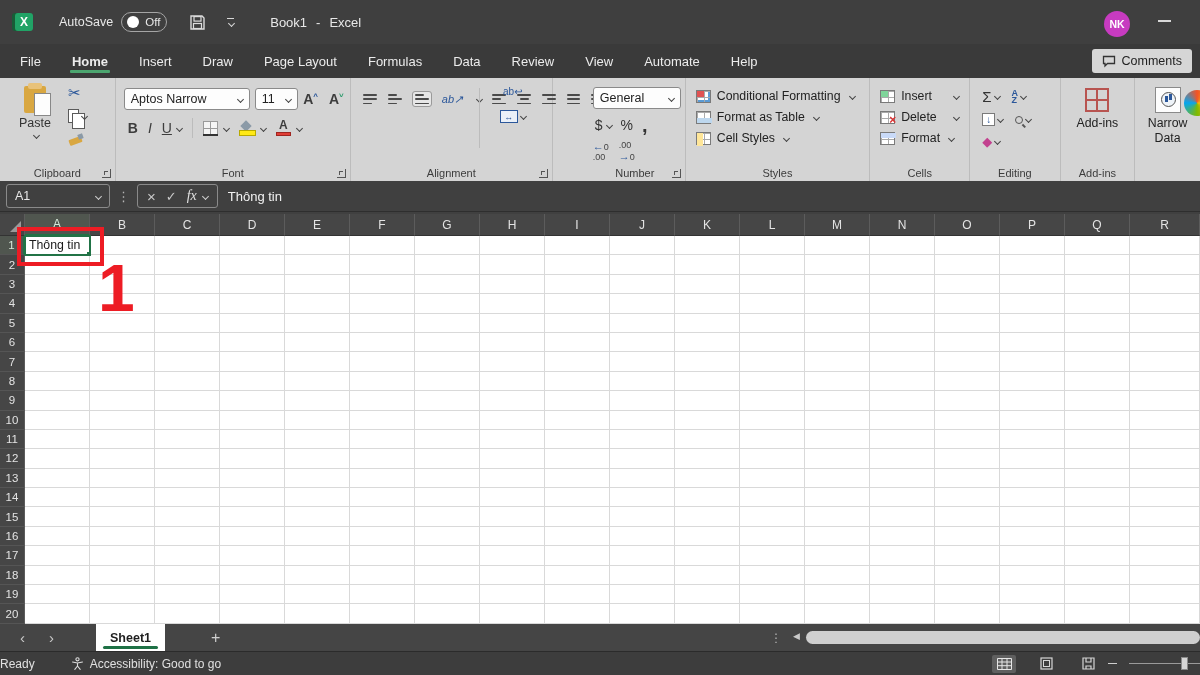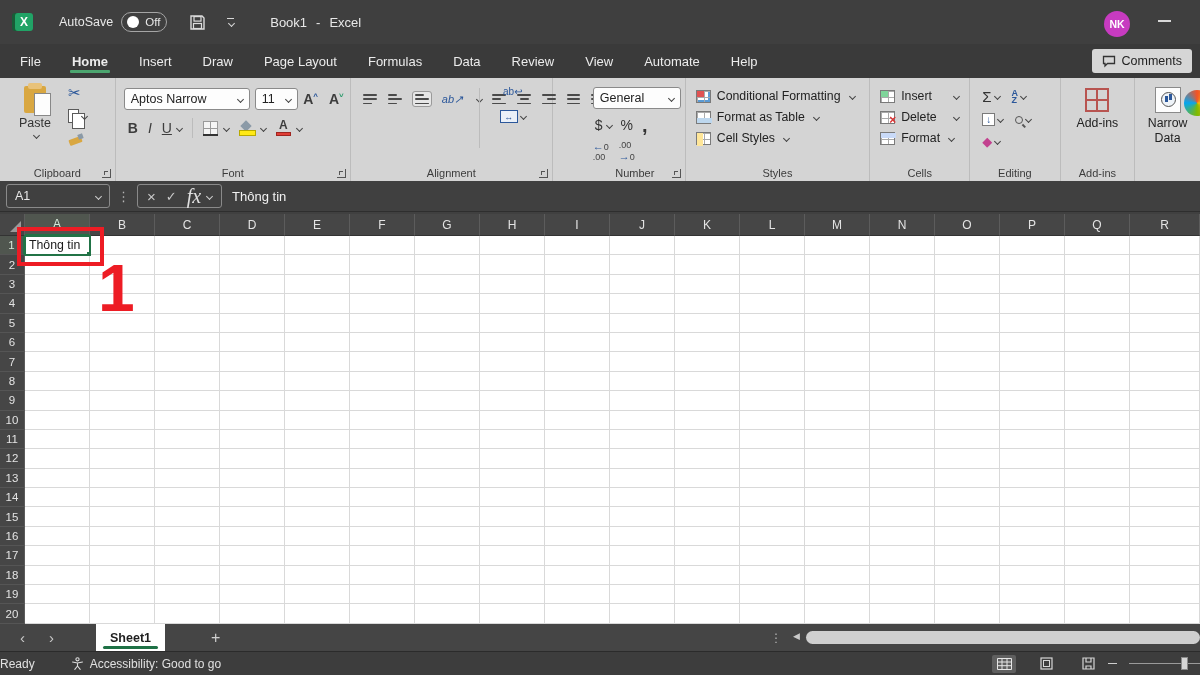--- a/index.html
+++ b/index.html
@@ -135,21 +135,21 @@
   .analyze-ic::after { content:""; position:absolute; left:9px; top:8px; width:3px; height:6px; background:#2b579a; box-shadow:4px -2px 0 #2b579a; }
   .analyze-label { text-align:center; font-size:12.3px; color:#222; line-height:1.25; }
   .copilot-sliver { position:absolute; right:-10px; top:12px; width:26px; height:26px; border-radius:50%; background:conic-gradient(#f35325,#ffba08,#7fba00,#05a6f0,#f35325); }
 
   
   .fbar { position:absolute; left:0; top:181px; width:1200px; height:31px; background:#404040; display:flex; align-items:center; color:#e8e8e8; border-bottom:1px solid #2e2e2e; }
   .namebox { margin-left:6px; width:104px; height:24px; border:1px solid #8a8a8a; border-radius:3px; display:flex; align-items:center; justify-content:space-between; padding:0 8px; font-size:12.5px; }
   .namebox .chv { border-color:#cfcfcf; }
   .fdots { color:#b5b5b5; font-size:13px; margin:0 7px; }
   .fxbox { height:24px; border:1px solid #8a8a8a; border-radius:3px; display:flex; align-items:center; gap:10px; padding:0 9px; font-size:13px; color:#c9c9c9; }
-  .fx-it { font-style:italic; font-family:"Liberation Serif", serif; font-size:20px; color:#e0e0e0; }
+  .fx-it { font-style:italic; font-family:"Liberation Serif", serif; font-size:14px; color:#e0e0e0; }
   .fxbox .chv { border-color:#cfcfcf; margin-left:-4px; }
   .fvalue { margin-left:10px; font-size:13px; color:#f2f2f2; }
 
   
   .sheet { position:absolute; left:0; top:214px; width:1200px; height:410px; background:#fff; }
   .colheads { display:grid; grid-template-columns:25px repeat(17,65px) 1fr; height:22px; }
   .ch { background:#464646; color:#e3e3e3; font-size:12px; display:flex; align-items:center; justify-content:center; border-right:1px solid #5c5c5c; border-bottom:1px solid #333; }
   .ch.sel-col { background:#50564f; color:#d6e8d9; border-bottom:2px solid #217346; }
   .corner { background:#464646; position:relative; border-right:1px solid #5c5c5c; border-bottom:1px solid #333; }
   .corner::after { content:""; position:absolute; right:3px; bottom:3px; border-left:11px solid transparent; border-bottom:11px solid #9a9a9a; }

